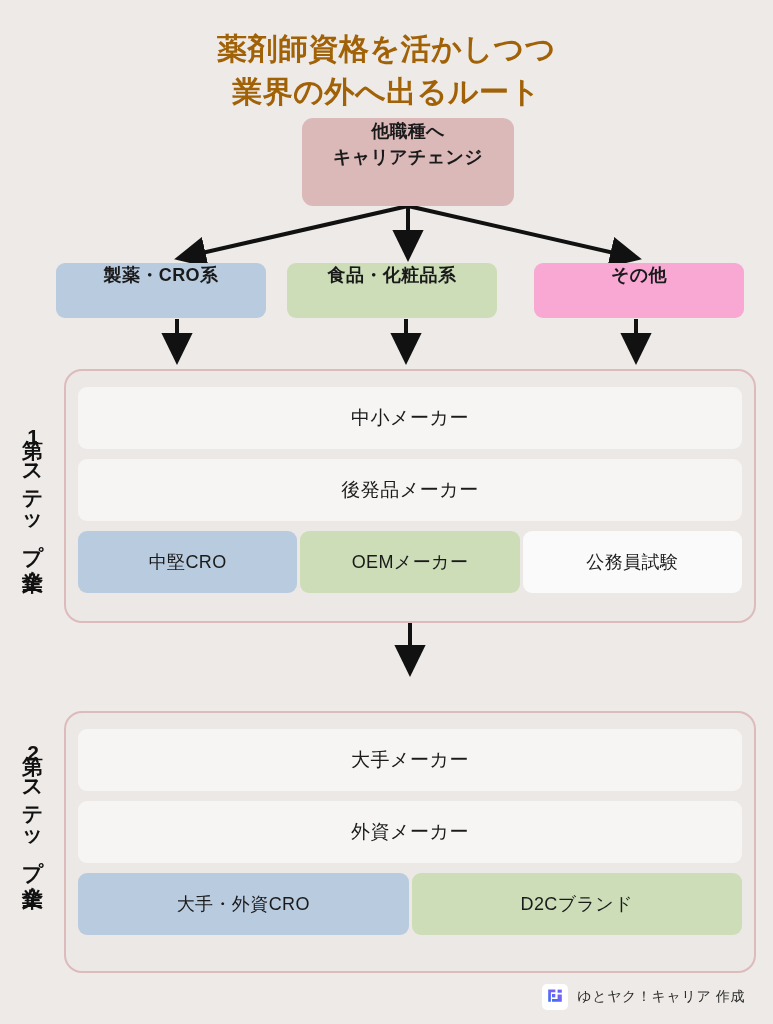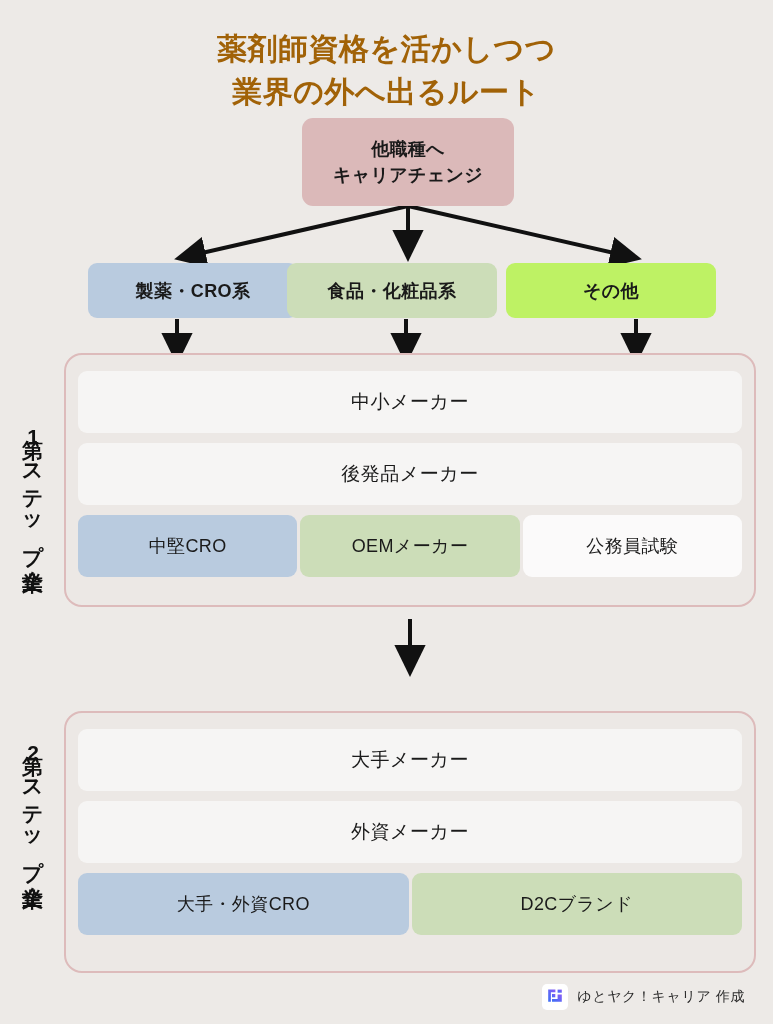--- a/index.html
+++ b/index.html
@@ -32,21 +32,21 @@
   .stage {
     position: relative;
     width: 773px;
     height: 880px;
   }
 
   .node {
     position: absolute;
     box-sizing: border-box;
     display: flex;
-    align-items: center;
+    align-items: flex-start;
     justify-content: center;
     text-align: center;
     border-radius: 9px;
   }
 
   
   .node-root {
     left: 302px;
     top: 5px;
     width: 212px;
@@ -61,36 +61,36 @@
 
   
   .node-cat {
     top: 150px;
     height: 55px;
     width: 210px;
     font-size: 18px;
     font-weight: bold;
     letter-spacing: 0.4px;
   }
-  .cat-pharma { left: 88px;  background: #b9cbdf; }
+  .cat-pharma { left: 56px;  background: #b9cbdf; }
   .cat-food   { left: 287px; background: #ccddb8; }
-  .cat-other  { left: 506px; background: #bef264; }
+  .cat-other  { left: 534px; background: #f9a8d4; }
 
   
   .group {
     position: absolute;
     left: 64px;
     width: 692px;
     box-sizing: border-box;
     background: #ece8e5;
     border: 2px solid #ddbbbb;
     border-radius: 18px;
     padding: 16px 12px;
   }
-  .group-1 { top: 240px; height: 254px; }
+  .group-1 { top: 256px; height: 254px; }
   .group-2 { top: 562px; height: 262px; margin-top: 36px; }
 
   .row-wide {
     box-sizing: border-box;
     height: 62px;
     margin: 0 0 10px 0;
     background: #f6f5f4;
     border-radius: 9px;
     display: flex;
     align-items: center;

